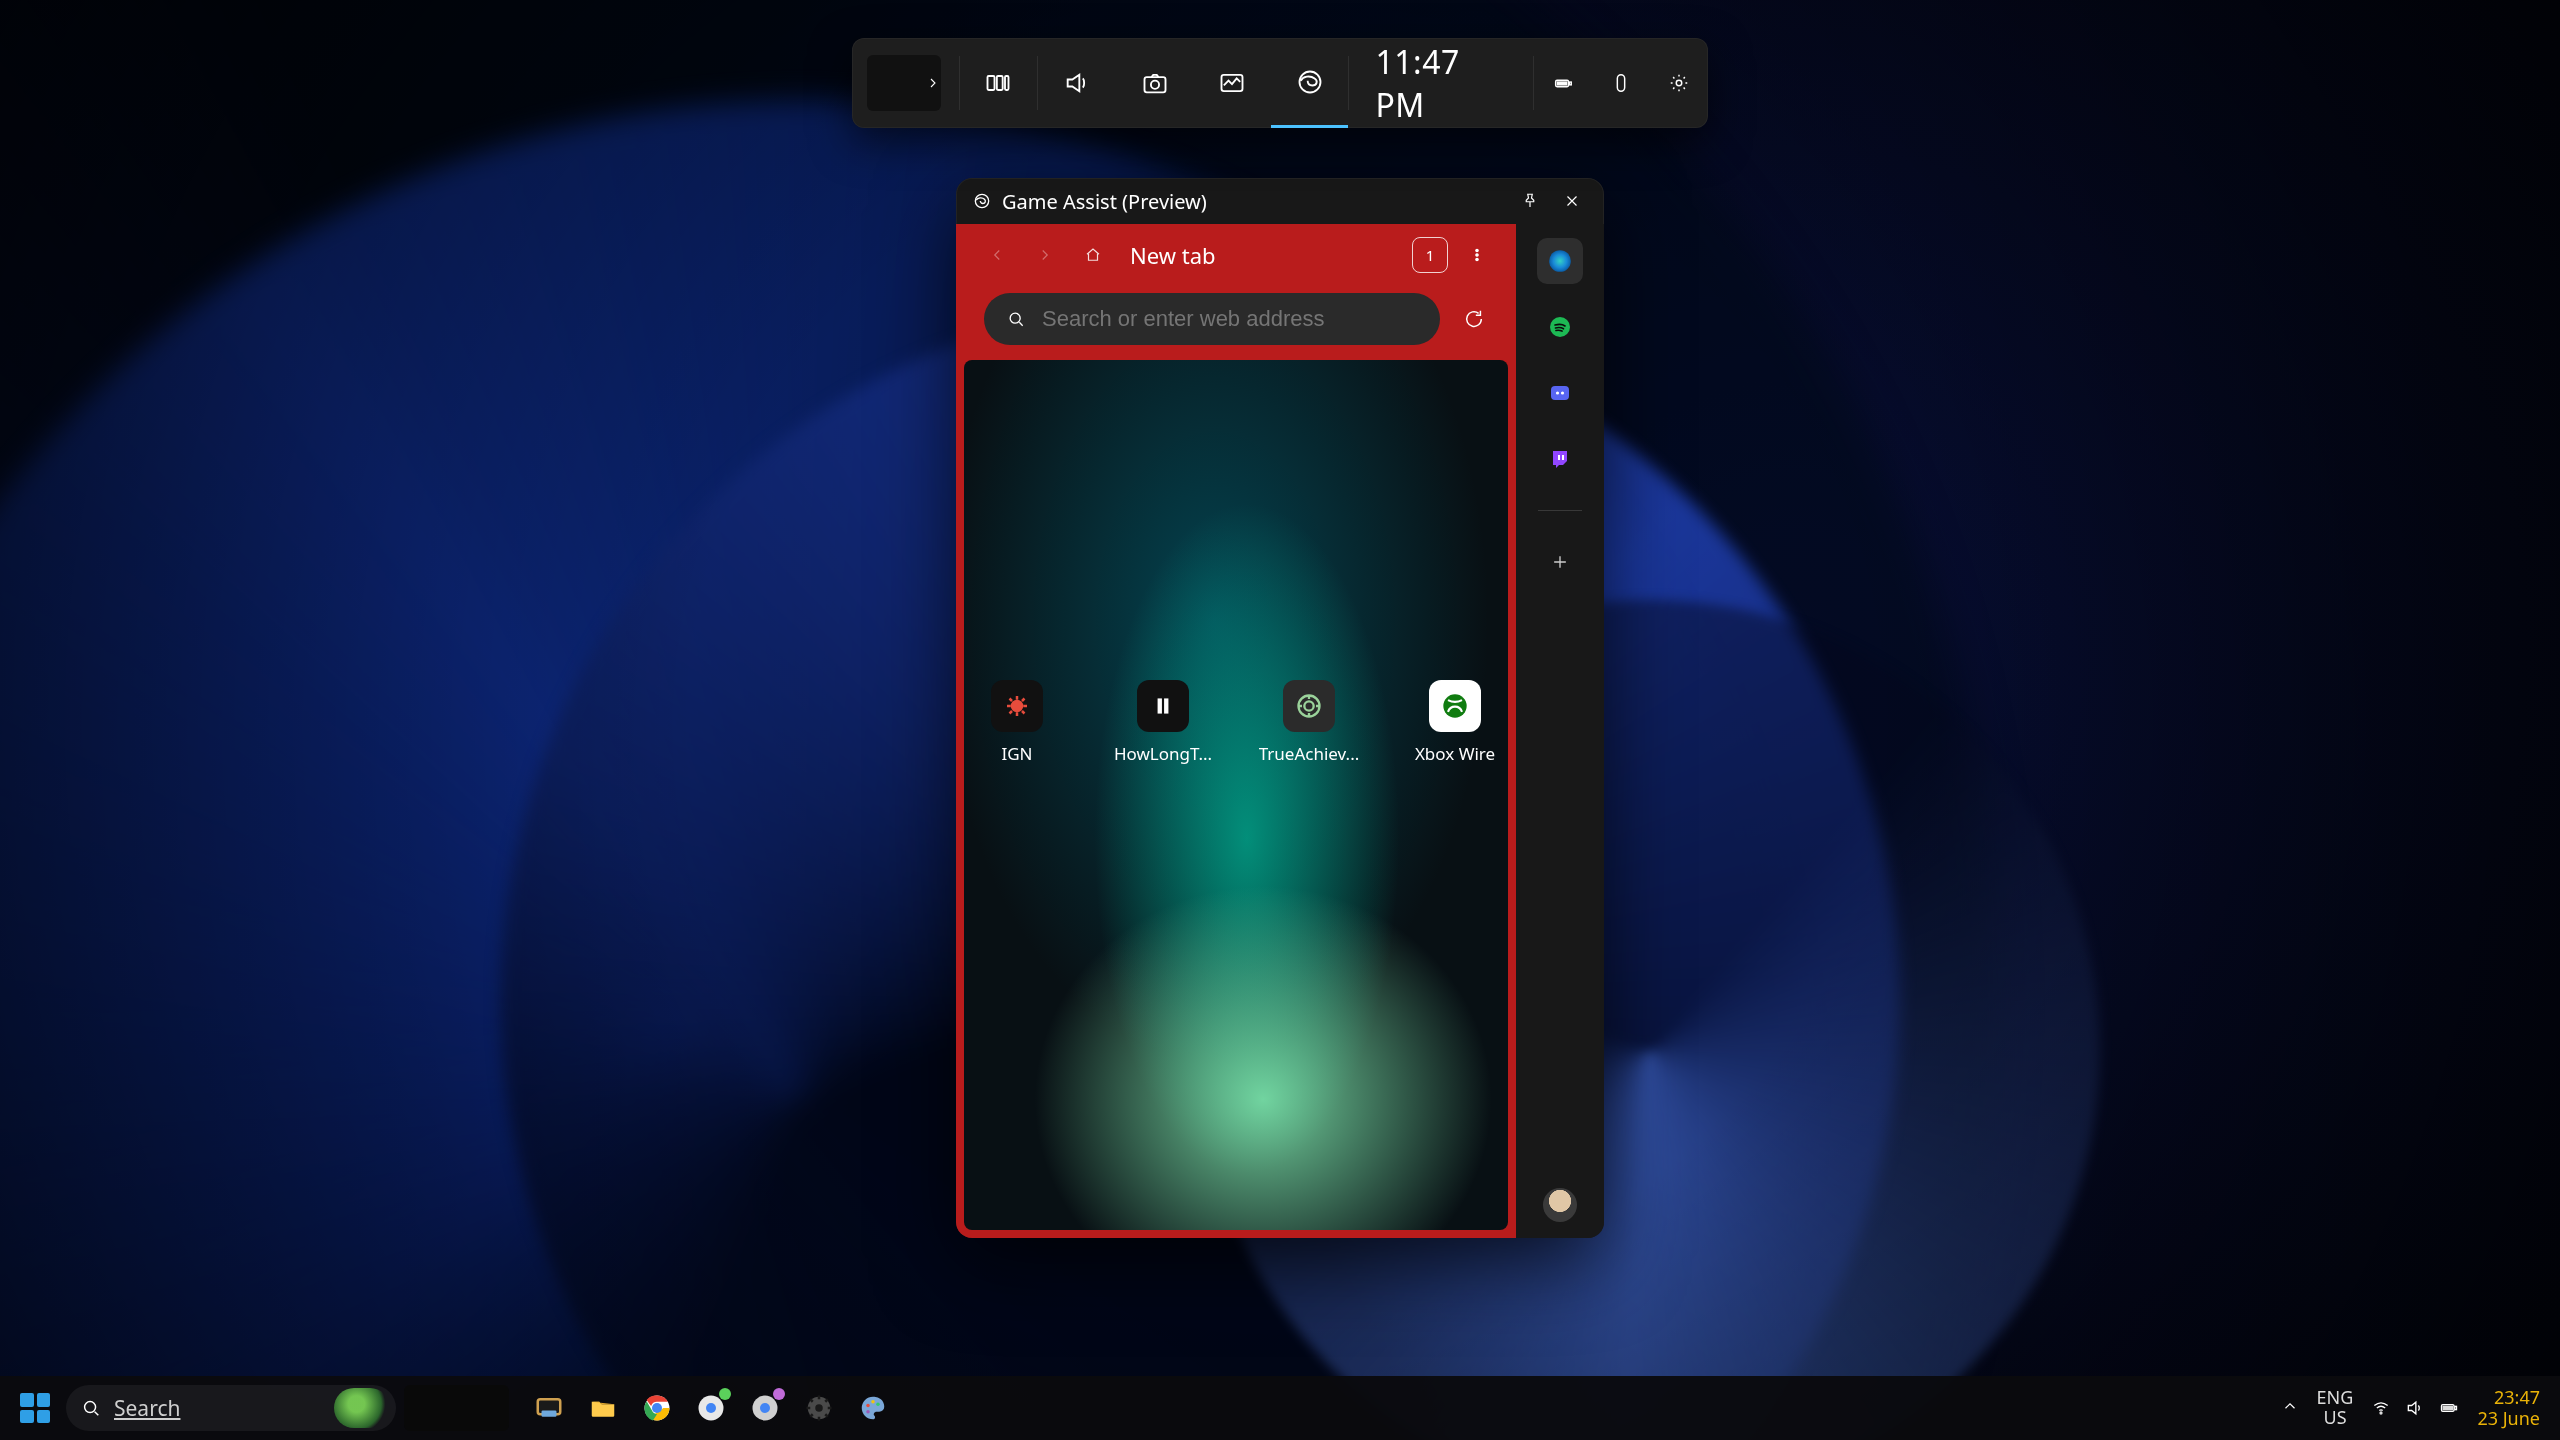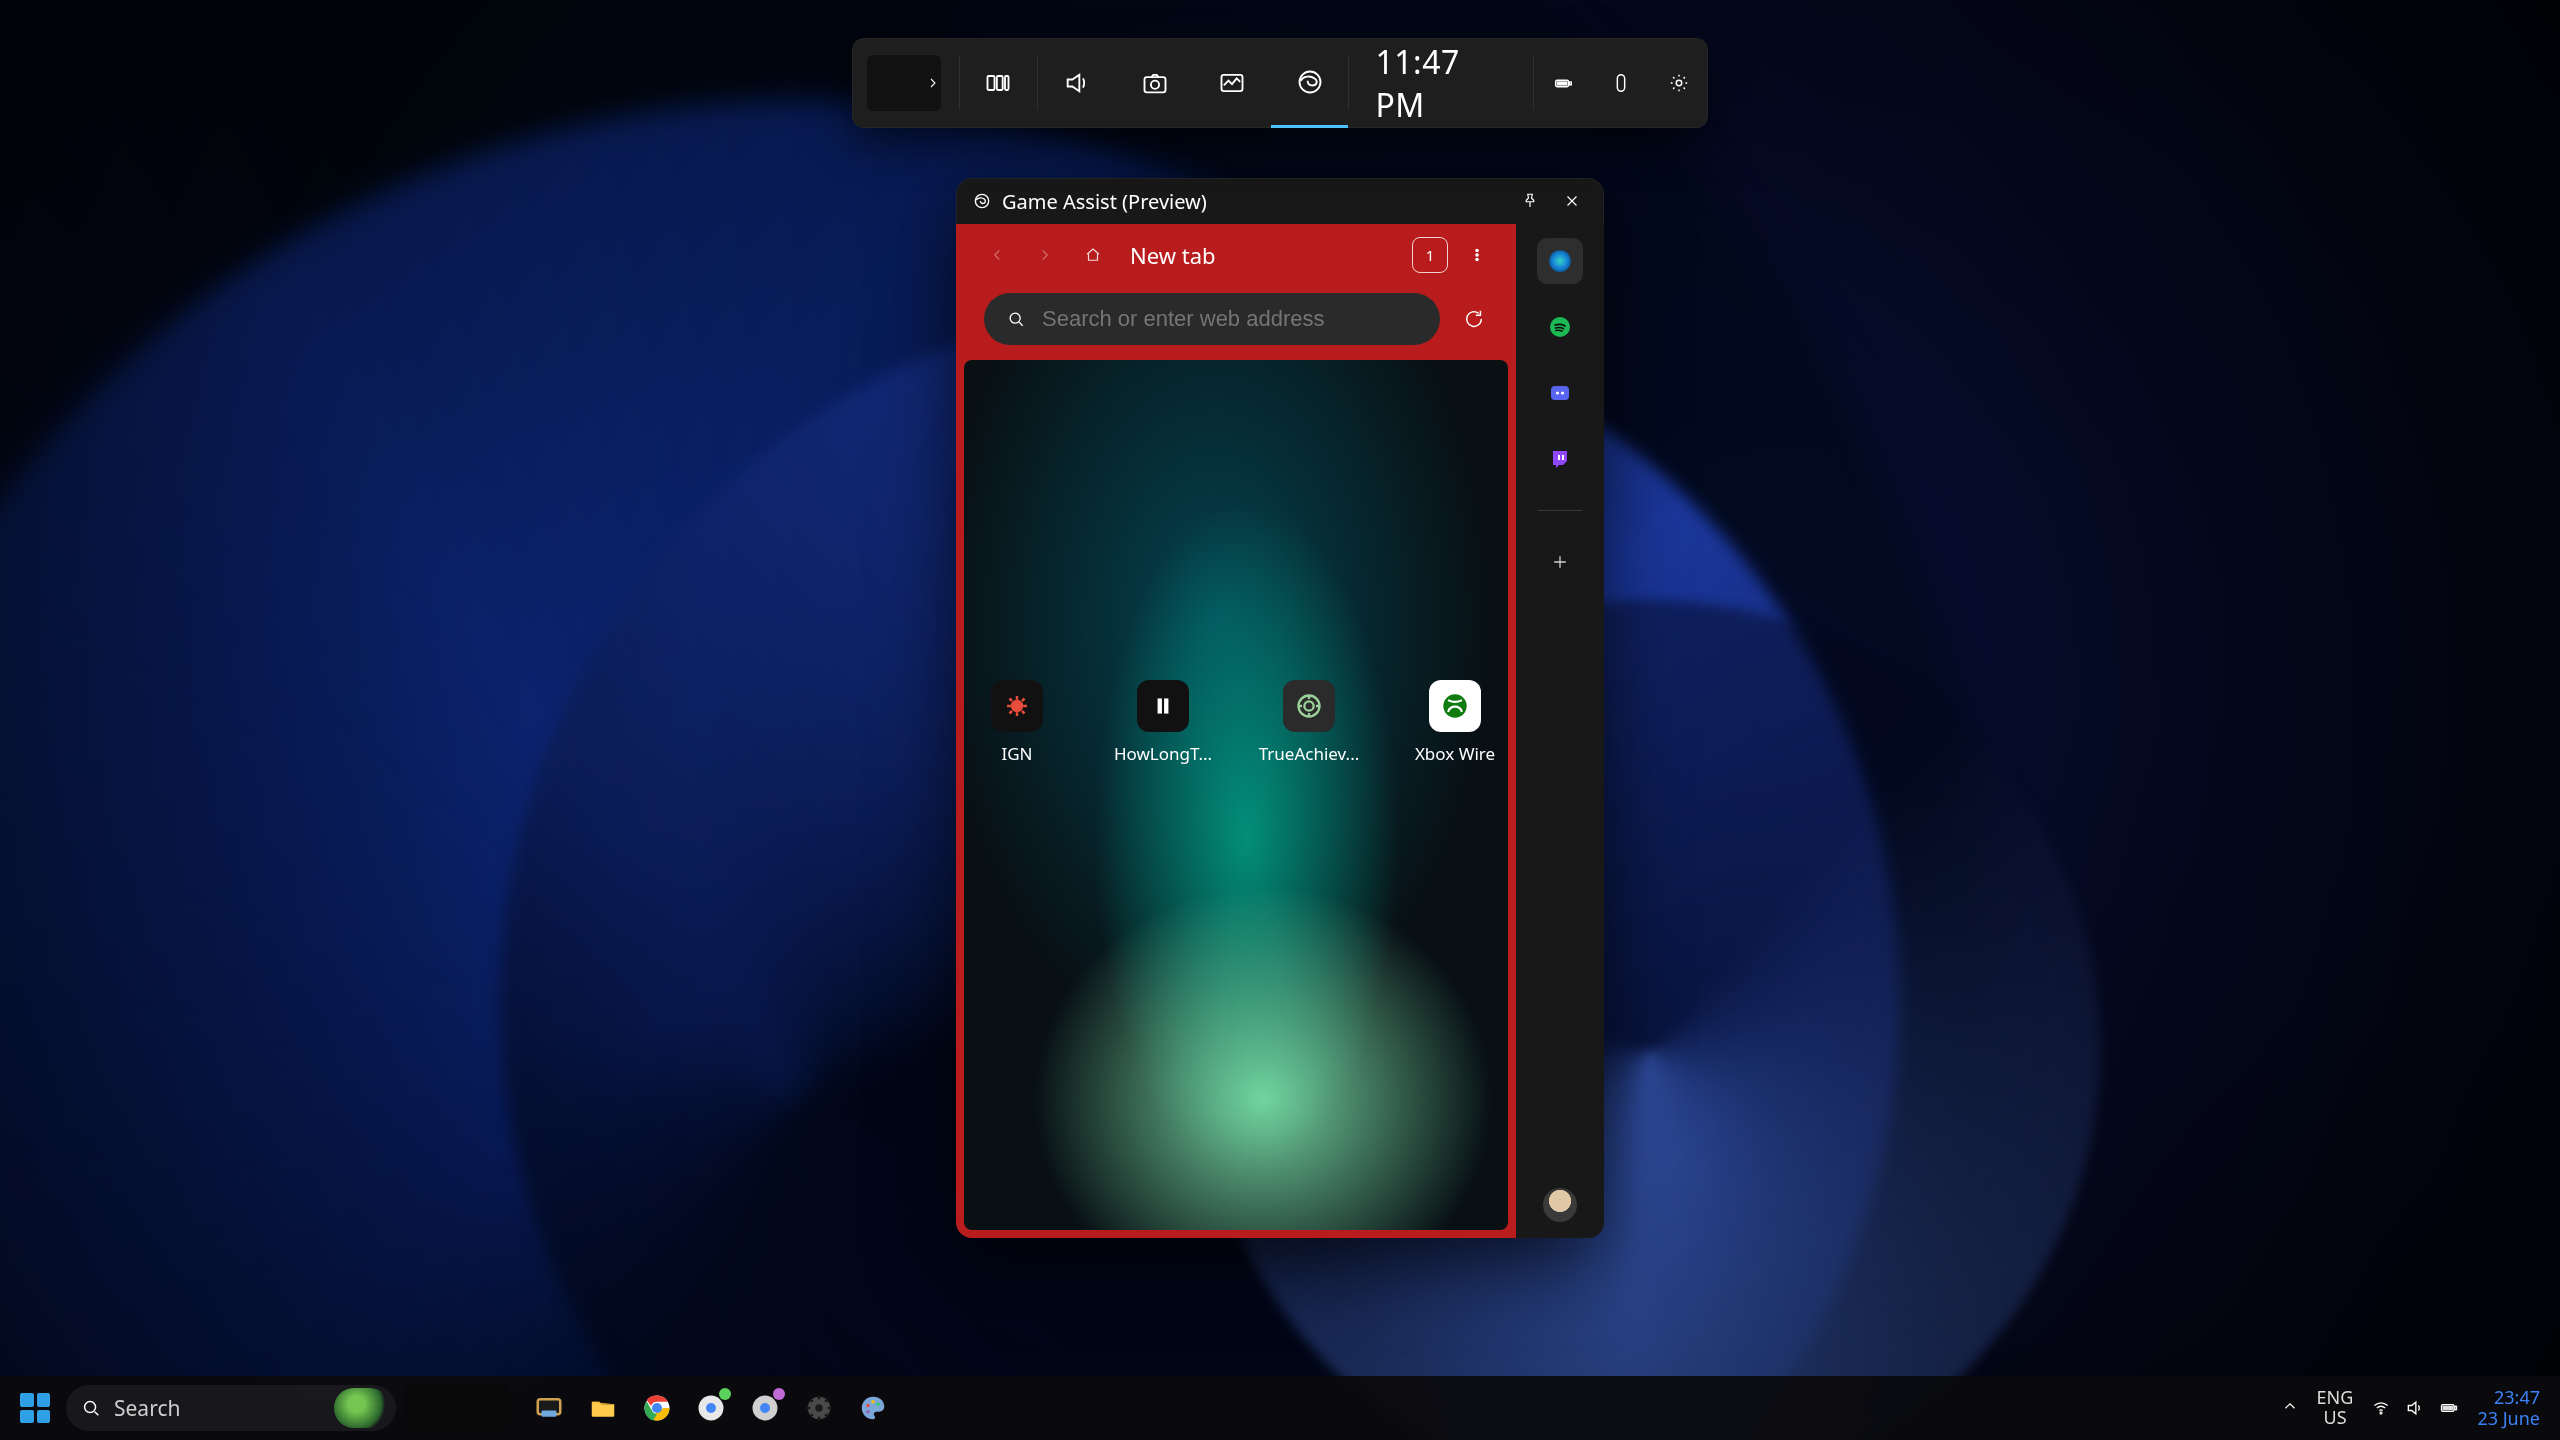--- a/index.html
+++ b/index.html
@@ -148,29 +148,29 @@
     background: rgba(10,10,14,.96);
     display:flex; align-items:center;
     z-index: 40;
     font-size:19px;
   }
   .tb-left { display:flex; align-items:center; gap:8px; padding-left:12px; }
   .start-btn { width:46px;height:46px; display:flex; align-items:center; justify-content:center; cursor:pointer;}
   .start-logo { width:30px; height:30px; display:grid; grid-template-columns:1fr 1fr; grid-template-rows:1fr 1fr; gap:3px;}
   .start-logo div{ background:#2f9fe6; border-radius:2px;}
   .search-box { width:302px; height:46px; background: rgba(255,255,255,.06); border-radius:36px 36px 36px 36px; display:flex; align-items:center; gap:12px; padding:0 14px; cursor:text; position:relative;}
-  .search-box .txt { color:#cfcfcf; font-size:21px;}
+  .search-box .txt { color:#cfcfcf; font-size:21px;text-decoration:underline;}
   .search-box .splash { position:absolute; right:6px; width:56px;height:40px; background:radial-gradient(circle at 40% 40%, #7ed957 20%, #2d6e2d 60%, transparent 70%); border-radius:20px; opacity:.9;}
   .tb-center { flex:1; display:flex; justify-content:flex-start; align-items:center; gap:6px; padding-left:16px;}
   .tb-app { width:48px; height:48px; display:flex; align-items:center; justify-content:center; cursor:pointer; border-radius:6px;}
   .tb-right { display:flex; align-items:center; gap:18px; padding-right:20px;}
   .tb-lang { text-align:center; line-height:1.1; font-size:18px; color:#ddd;}
   .tb-icons { display:flex; gap:14px; }
   .tb-icons svg { width:20px;height:20px; stroke:#ddd; fill:none; stroke-width:1.6;}
-  .tb-clock { text-align:right; line-height:1.15; font-size:18px; color:#3b82f6;}
+  .tb-clock { text-align:right; line-height:1.15; font-size:18px; color:#eab308;}
 
   
   svg .st { stroke: currentColor; stroke-width:1.6; fill:none; }
 
   .hidden-task { width:105px; height:46px; background:#090909; border-radius:6px; }
 </style>
 </head>
 <body>
 
 <div class="wallpaper">

